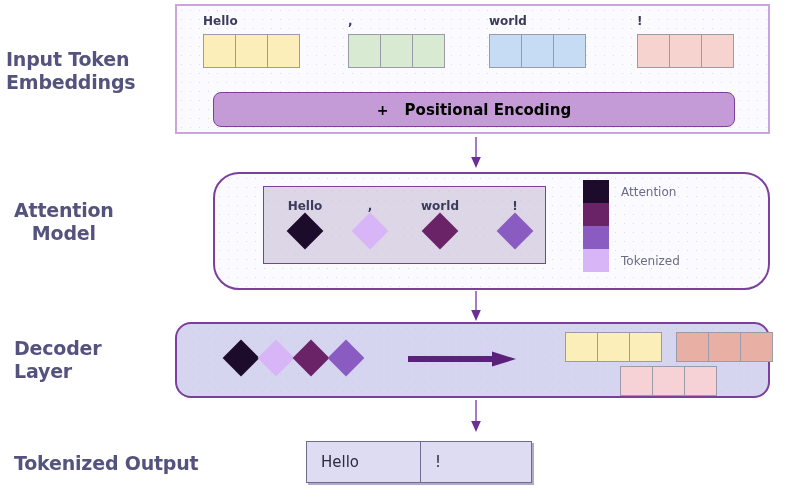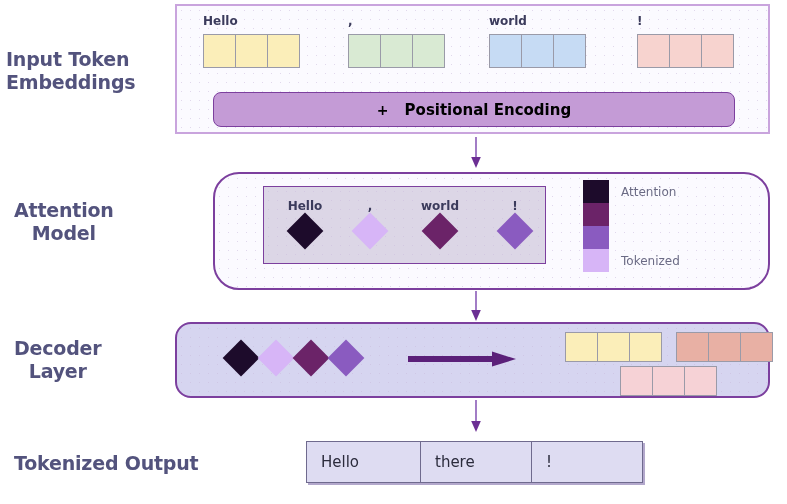--- a/index.html
+++ b/index.html
@@ -145,21 +145,21 @@
 </style>
 </head>
 <body>
 
 <div class="stage">
 
   <div class="row-label" style="left:6px;top:48px;">Input Token
 Embeddings</div>
   <div class="row-label" style="left:14px;top:199px;text-align:center;">Attention
 Model</div>
-  <div class="row-label" style="left:14px;top:337px;text-align:center;">Decoder
+  <div class="row-label" style="left:14px;top:337px;">Decoder
 Layer</div>
   <div class="row-label" style="left:14px;top:452px;">Tokenized Output</div>
 
   <div class="panel panel-embed">
     <div class="dots"></div>
   </div>
 
   <div class="tok-group" style="left:203px;top:14px;">
     <span class="tok-label">Hello</span>
     <div class="cells">
@@ -301,17 +301,16 @@
 
   <div class="conn" style="left:469px;top:400px;height:33px;">
     <svg width="14" height="33" viewBox="0 0 14 33">
       <line x1="7" y1="0" x2="7" y2="23" stroke="#8b5cb8" stroke-width="1.6"></line>
       <polygon points="7,32 2.2,21 11.8,21" fill="#6c2f94"></polygon>
     </svg>
   </div>
 
   <div class="out-table">
     <div class="out-cell ow0">Hello</div>
-    <div class="out-cell ow1">there</div>
     <div class="out-cell ow2">!</div>
   </div>
 
 </div>
 
 </body></html>

